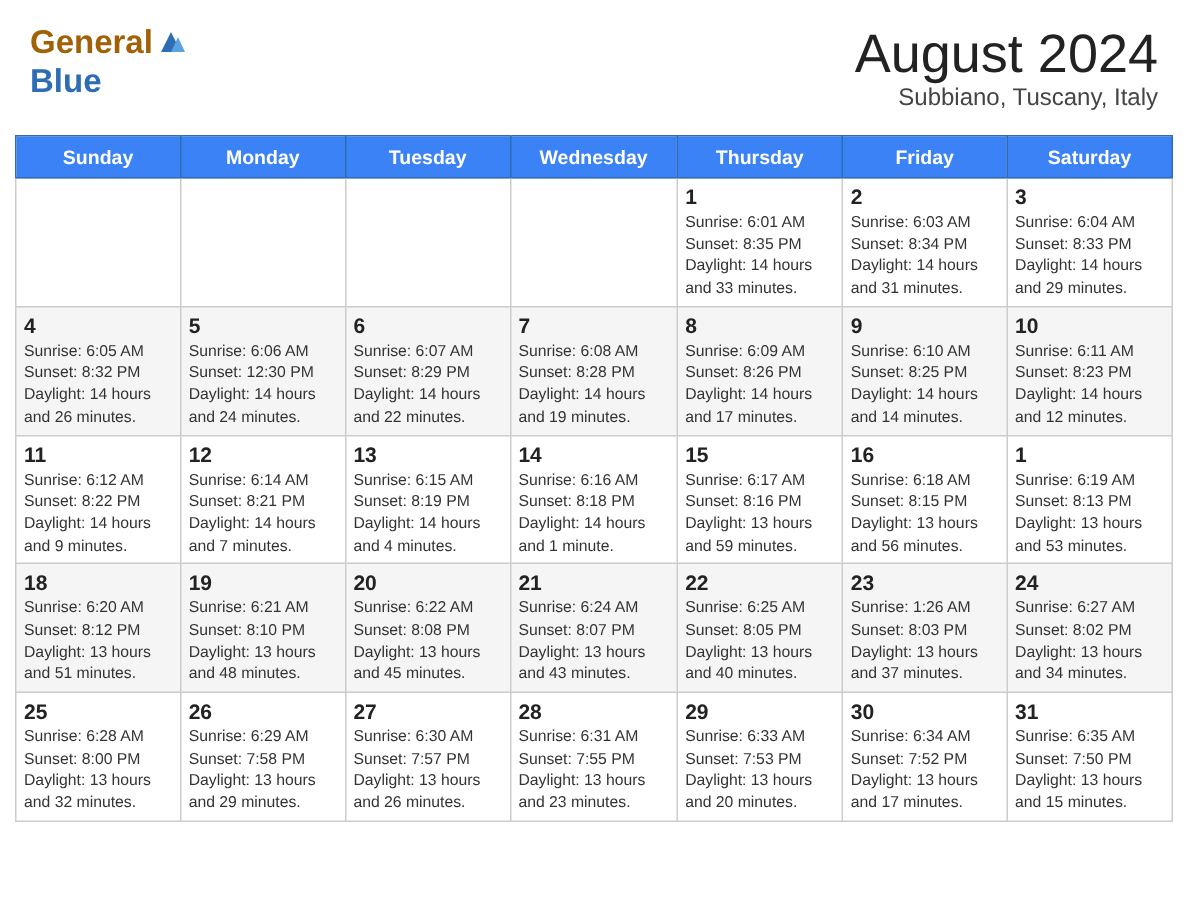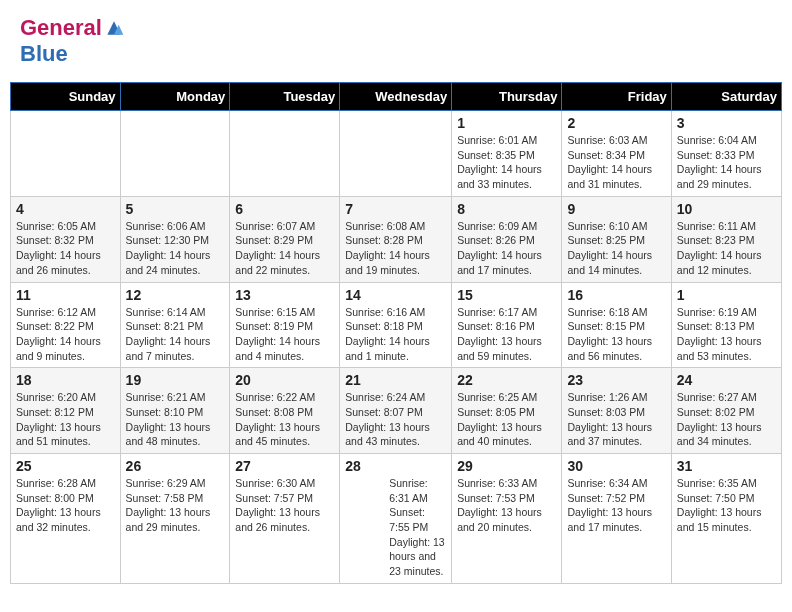--- a/index.html
+++ b/index.html
@@ -22,21 +22,21 @@
       flex-direction: column;
       align-items: flex-start;
     }
     .logo-text {
       display: flex;
       align-items: center;
     }
     .logo-general {
       font-size: 22px;
       font-weight: bold;
-      color: #be185d;
+      color: #a16207;
     }
     .logo-blue {
       font-size: 22px;
       font-weight: bold;
       color: #2e6db4;
     }
     .logo-icon {
       width: 20px;
       height: 20px;
       margin-left: 2px;
@@ -52,24 +52,24 @@
     .location-title {
       font-size: 16px;
       color: #444;
     }
     .calendar {
       width: 100%;
       border-collapse: collapse;
       font-size: 11px;
     }
     .calendar th {
-      background: #000000;
+      background: #3b82f6;
       color: #fff;
       padding: 6px 4px;
-      text-align: right;
+      text-align: center;
       font-size: 13px;
       font-weight: bold;
       border: 1px solid #2e6db4;
     }
     .calendar td {
       border: 1px solid #ccc;
       vertical-align: top;
       padding: 4px 5px;
       width: 113px;
       min-height: 80px;
@@ -102,20 +102,22 @@
     <div class="logo-text">
       <span class="logo-general">General</span>
       <svg class="logo-icon" viewBox="0 0 30 30" xmlns="http://www.w3.org/2000/svg">
         <polygon points="5,25 15,5 25,25" fill="#2e6db4"></polygon>
         <polygon points="15,25 22,10 29,25" fill="#5ba3e0"></polygon>
       </svg>
     </div>
     <span class="logo-blue">Blue</span>
   </div>
   <div class="title-section">
+    <div class="month-title">August 2024</div>
+    <div class="location-title">Subbiano, Tuscany, Italy</div>
   </div>
 </div>
 
 <table class="calendar">
   <thead>
     <tr>
     <th>Sunday</th>
         <th>Monday</th>
         <th>Tuesday</th>
         <th>Wednesday</th>
@@ -295,21 +297,21 @@
 Daylight: 13 hours and 29 minutes.</div>
         </td>
         <td>
           <span class="day-number">27</span>
           <div class="day-info" style="white-space: pre-line;">Sunrise: 6:30 AM
 Sunset: 7:57 PM
 Daylight: 13 hours and 26 minutes.</div>
         </td>
         <td>
           <span class="day-number">28</span>
-          <div class="day-info" style="white-space: pre-line; margin-left: 44px;">Sunrise: 6:31 AM
+          <div class="day-info" style="white-space: pre-line;">Sunrise: 6:31 AM
 Sunset: 7:55 PM
 Daylight: 13 hours and 23 minutes.</div>
         </td>
         <td>
           <span class="day-number">29</span>
           <div class="day-info" style="white-space: pre-line;">Sunrise: 6:33 AM
 Sunset: 7:53 PM
 Daylight: 13 hours and 20 minutes.</div>
         </td>
         <td>

